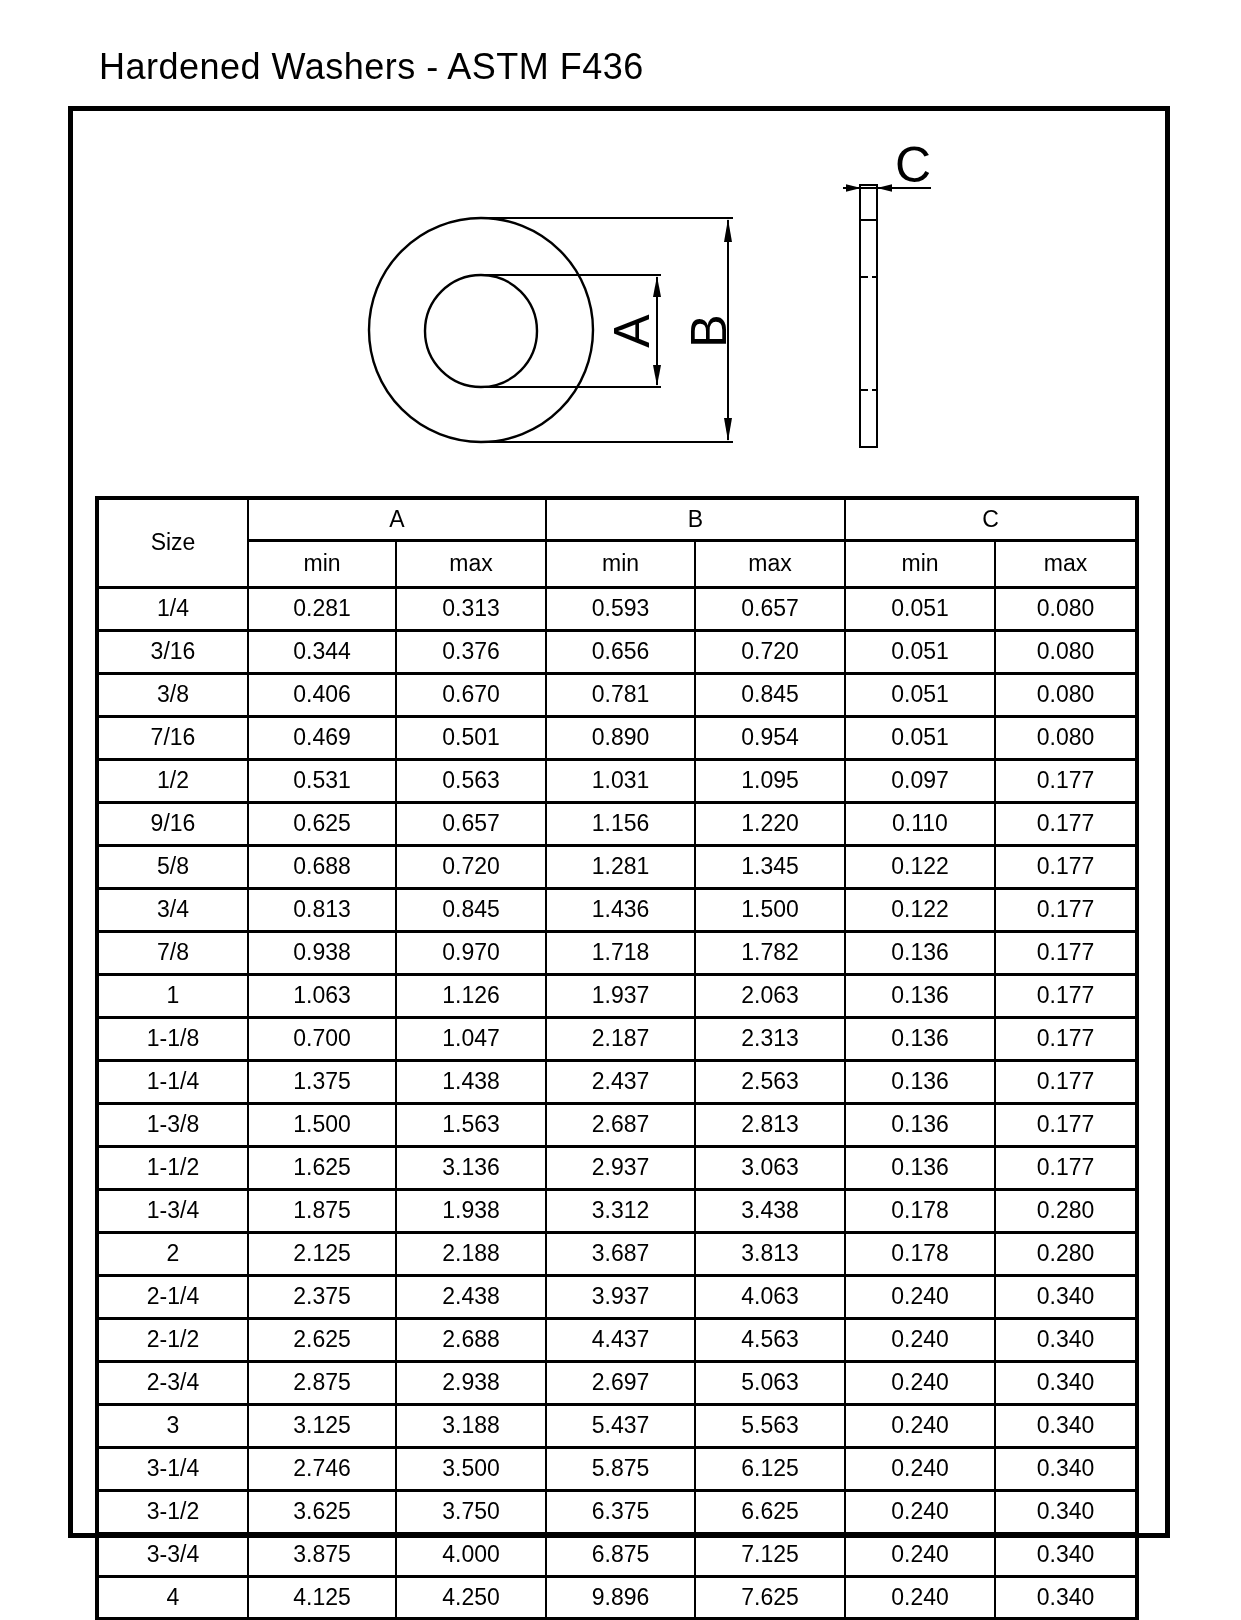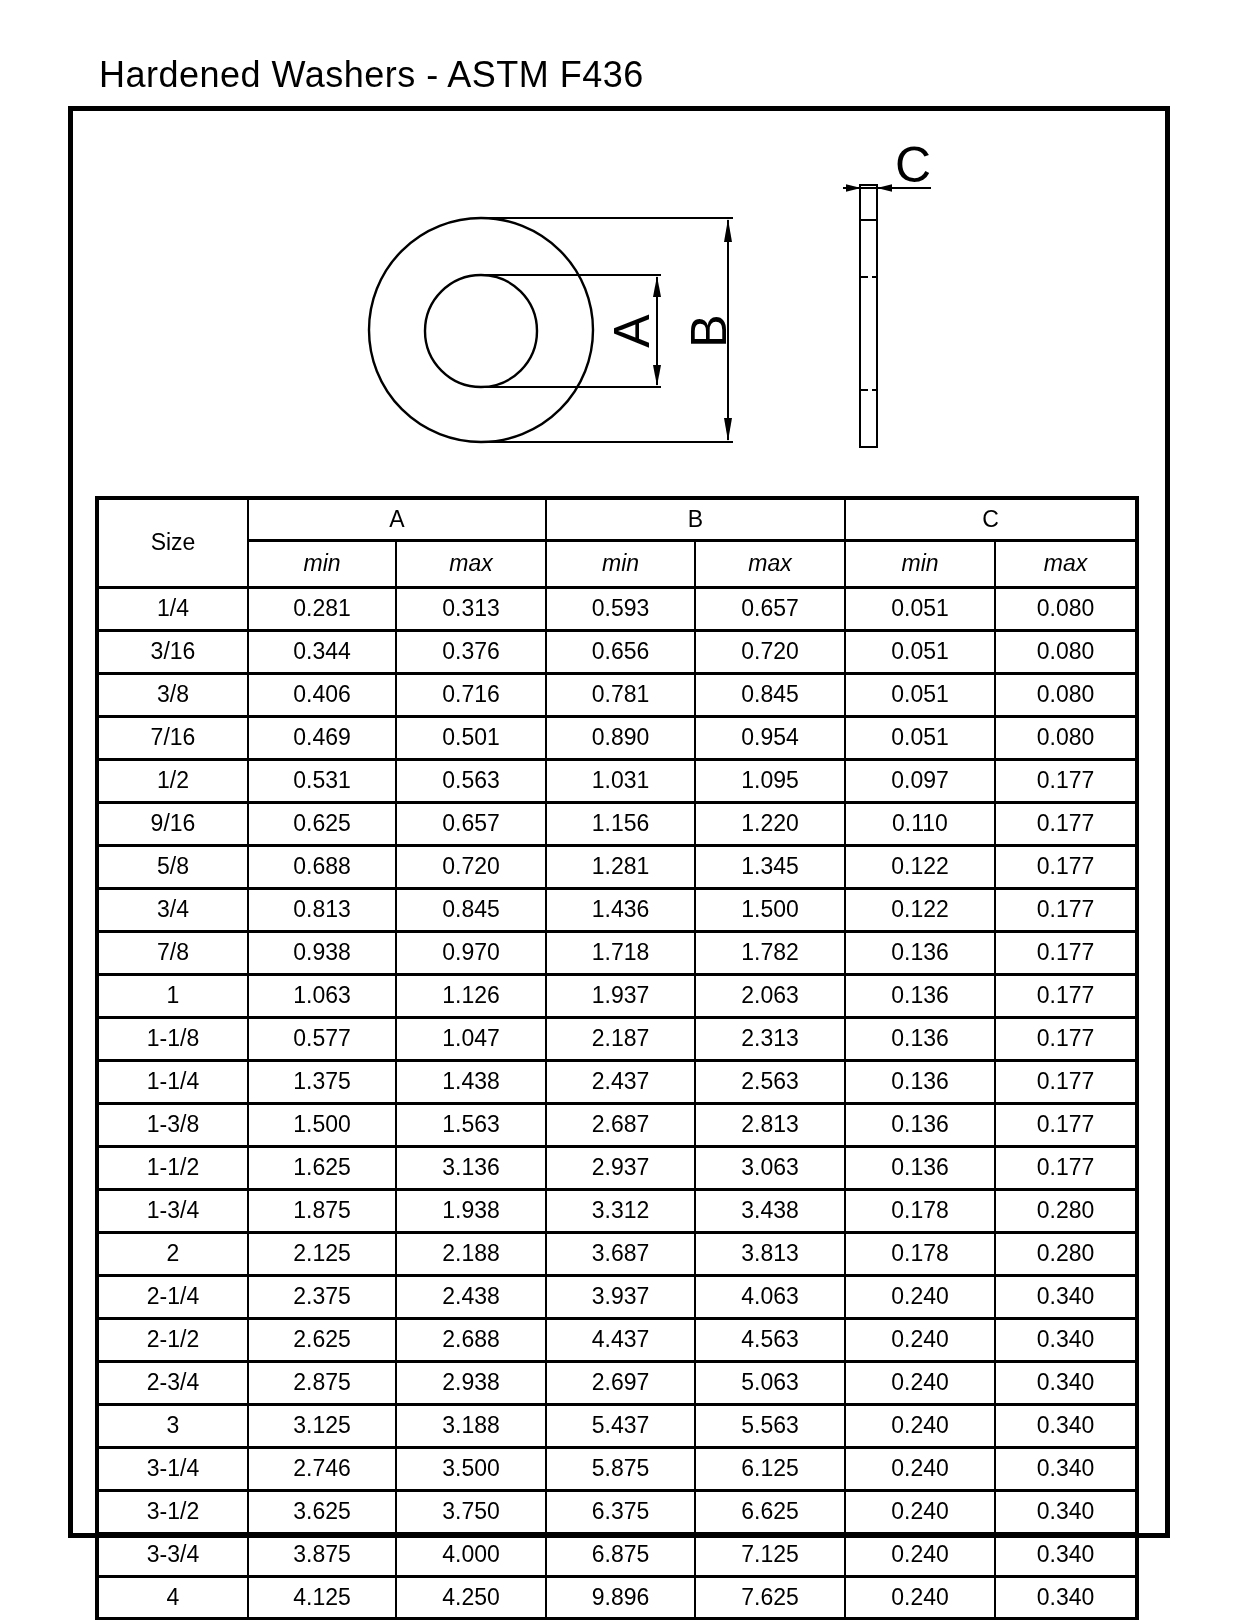--- a/index.html
+++ b/index.html
@@ -3,21 +3,21 @@
 <meta charset="utf-8">
 <style>
   * { margin: 0; padding: 0; box-sizing: border-box; }
   html, body { background: #ffffff; }
   body {
     width: 1241px; height: 1620px; position: relative;
     font-family: "Liberation Sans", sans-serif; color: #000;
     overflow: hidden;
   }
   .doc-title {
-    position: absolute; left: 99px; top: 54px;
+    position: absolute; left: 99px; top: 46px;
     font-size: 36px; font-weight: 400; letter-spacing: 0.5px;
     white-space: nowrap;
   }
   .frame {
     position: absolute; left: 68px; top: 106px;
     width: 1102px; height: 1432px;
     border: 5px solid #000;
   }
   svg.drawing { position: absolute; left: 330px; top: 130px; }
   svg.drawing .ln { stroke: #000; stroke-width: 2; fill: none; }
@@ -36,21 +36,21 @@
     border: 2px solid #000;
     border-top-width: 3px; border-bottom-width: 3px;
     text-align: center; vertical-align: middle;
     font-size: 23px; font-weight: 400; padding: 0;
     overflow: hidden; white-space: nowrap;
   }
   tr.hdr-row-1 { height: 42px; }
   tr.hdr-row-2 { height: 47px; }
   tbody.data tr { height: 43px; }
   th.group-hd { border-bottom: none; font-size: 24px; vertical-align: middle; }
-  th.sub-hd { border-top: none; vertical-align: middle; font-style: italic; }
+  th.sub-hd { border-top: none; vertical-align: middle; }
   th.size-hd { font-size: 23px; }
 </style>
 </head>
 <body>
 
 <div class="doc-title">Hardened Washers - ASTM F436</div>
 
 <div class="frame"></div>
 
 <svg class="drawing" width="620" height="330" viewBox="330 130 620 330">
@@ -130,21 +130,21 @@
     <td>0.376</td>
     <td>0.656</td>
     <td>0.720</td>
     <td>0.051</td>
     <td>0.080</td>
   </tr>
 
   <tr>
     <td>3/8</td>
     <td>0.406</td>
-    <td>0.716</td>
+    <td>0.670</td>
     <td>0.781</td>
     <td>0.845</td>
     <td>0.051</td>
     <td>0.080</td>
   </tr>
 
   <tr>
     <td>7/16</td>
     <td>0.469</td>
     <td>0.501</td>
@@ -209,21 +209,21 @@
     <td>1.063</td>
     <td>1.126</td>
     <td>1.937</td>
     <td>2.063</td>
     <td>0.136</td>
     <td>0.177</td>
   </tr>
 
   <tr>
     <td>1-1/8</td>
-    <td>0.577</td>
+    <td>0.700</td>
     <td>1.047</td>
     <td>2.187</td>
     <td>2.313</td>
     <td>0.136</td>
     <td>0.177</td>
   </tr>
 
   <tr>
     <td>1-1/4</td>
     <td>1.375</td>

